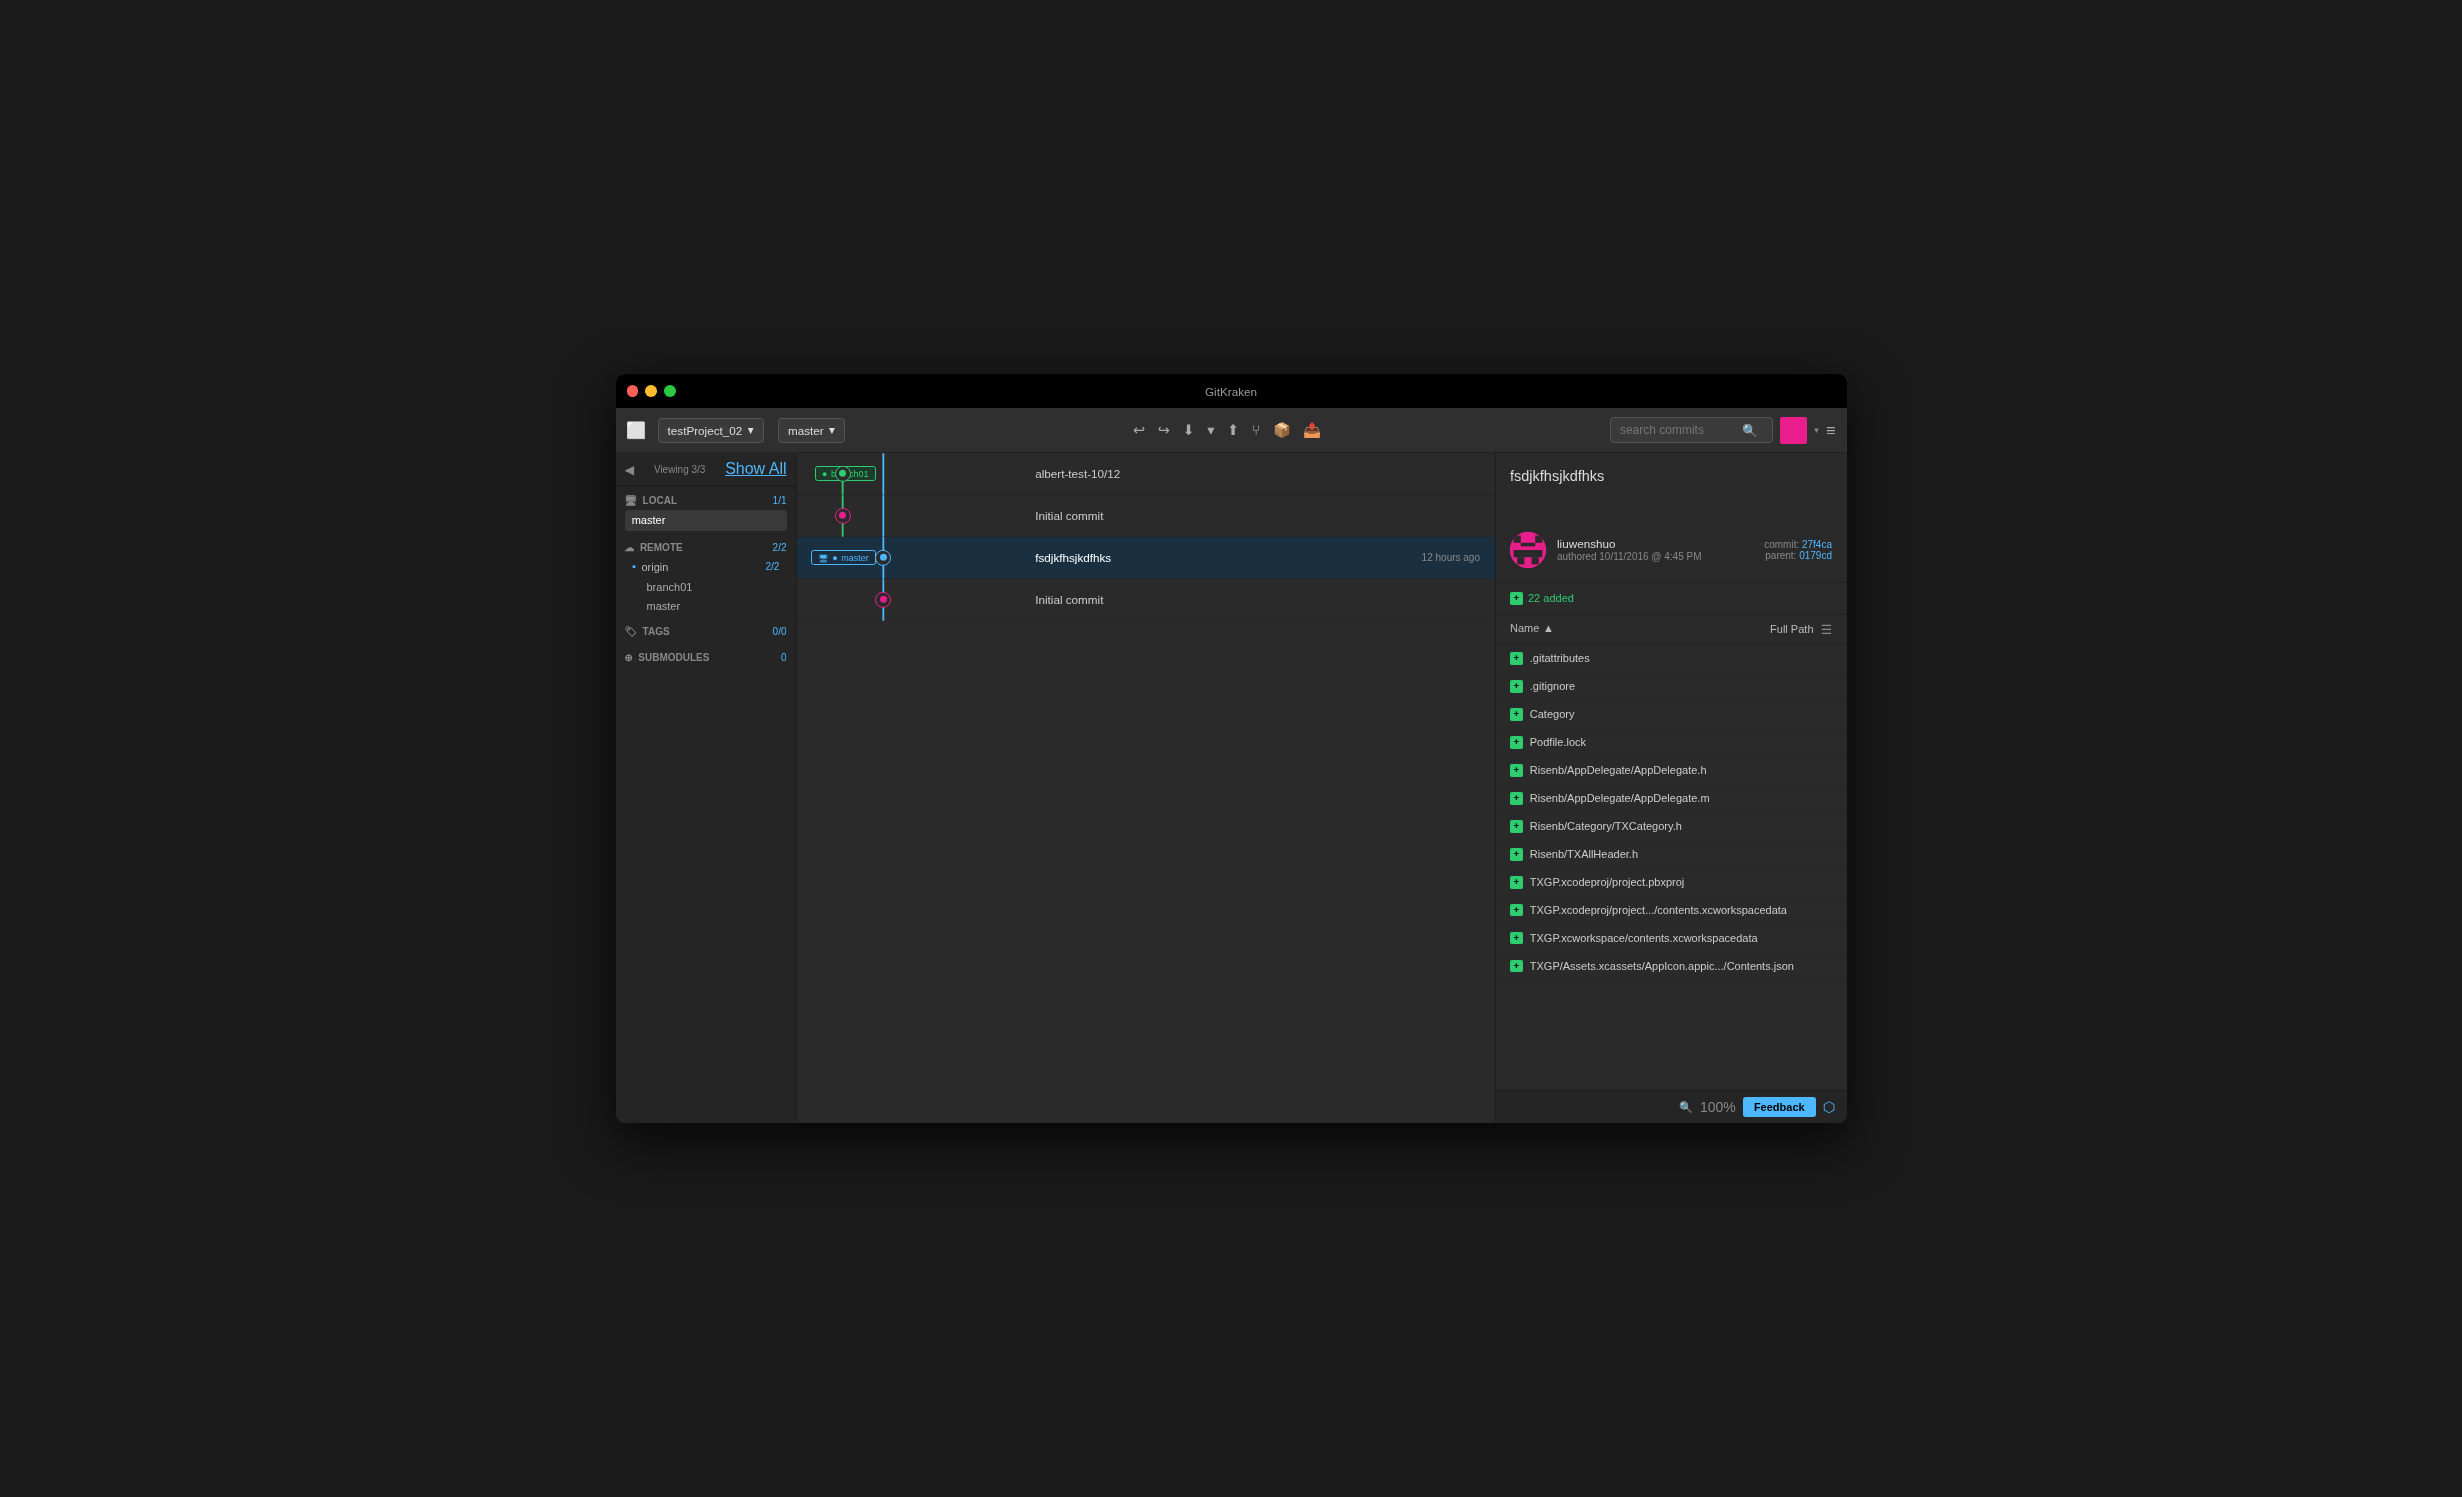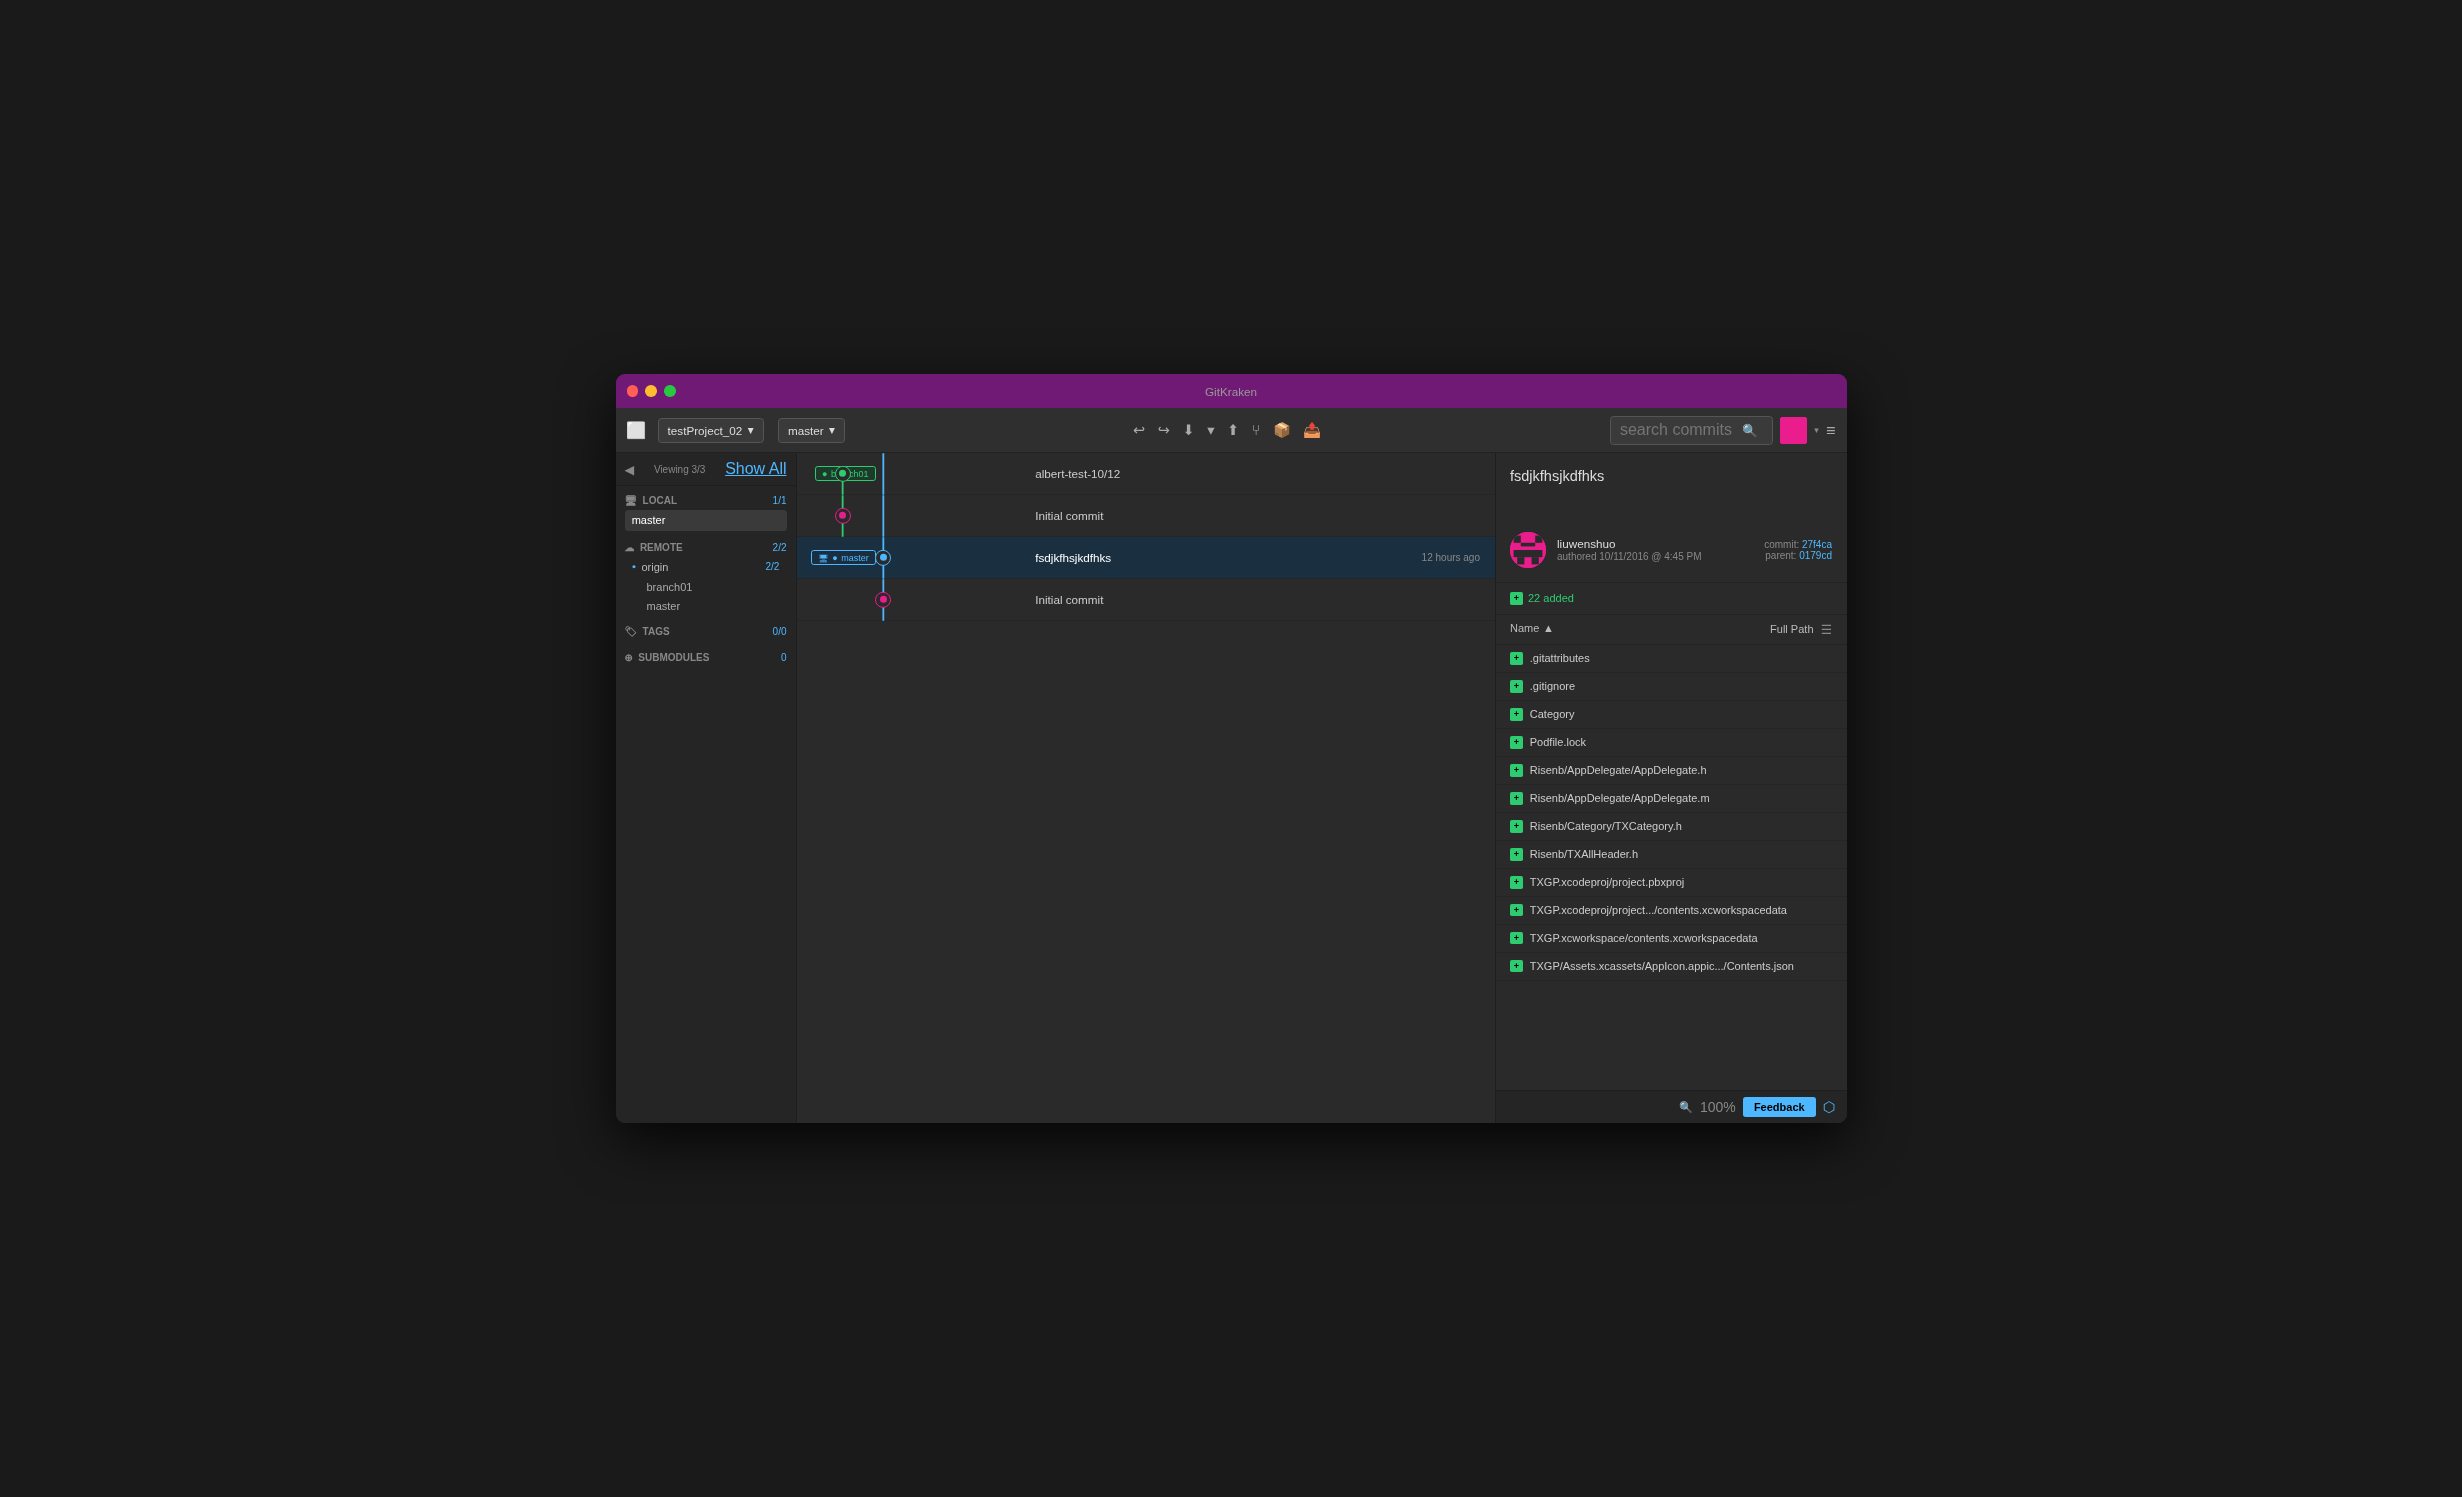--- a/index.html
+++ b/index.html
@@ -16,21 +16,21 @@
       height: 749px;
       background: #2a2a2a;
       border-radius: 9px;
       overflow: hidden;
       box-shadow: 0 18px 54px rgba(0,0,0,0.8);
       display: flex;
       flex-direction: column;
     }
     
     .titlebar {
-      background: #701a75;
+      background: #000000;
       height: 34px;
       display: flex;
       align-items: center;
       justify-content: center;
       position: relative;
       flex-shrink: 0;
     }
     .titlebar-buttons {
       position: absolute;
       left: 11px;
@@ -109,21 +109,21 @@
       align-items: center;
       padding: 4.5px 9px;
       gap: 5.4px;
       min-width: 163px;
     }
     .search-box input {
       background: none;
       border: none;
       outline: none;
       color: #999;
-      font-size: 16px;
+      font-size: 12px;
       width: 117px;
     }
     .search-icon { color: #888; font-size: 12.6px; }
     .avatar-area {
       display: flex;
       align-items: center;
       gap: 7.2px;
     }
     .avatar-pixel {
       width: 27px;

